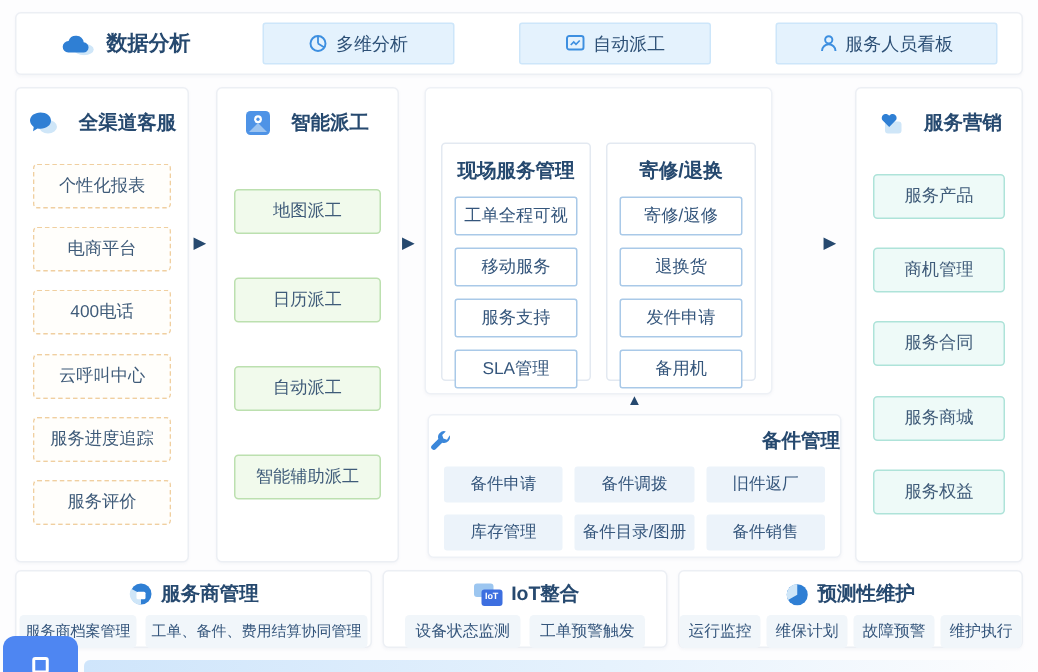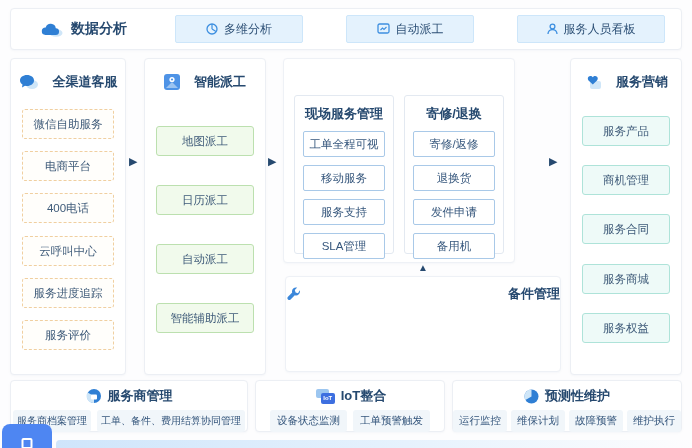--- a/index.html
+++ b/index.html
@@ -143,21 +143,21 @@
     <div class="col-header">
       <span class="ic">
         <svg width="20" height="16" viewBox="0 0 20 16">
             <ellipse cx="13" cy="10.5" rx="6" ry="4.5" fill="#cfe6f8"></ellipse>
             <path d="M8 1C4 1 1 3.4 1 6.4c0 1.7 1 3.2 2.5 4.2L3 13.5l3-1.8c.6.1 1.3.2 2 .2 3.9 0 7-2.4 7-5.5S11.9 1 8 1z" fill="#2f7fd4"></path>
           </svg>
       </span>
       <span>全渠道客服</span>
     </div>
     <div class="col-items">
-        <div class="item-dashed">微信自助服务</div>
+        <div class="item-dashed">个性化报表</div>
         <div class="item-dashed">电商平台</div>
         <div class="item-dashed">400电话</div>
         <div class="item-dashed">云呼叫中心</div>
         <div class="item-dashed">服务进度追踪</div>
         <div class="item-dashed">服务评价</div>
       </div>
   </div>
 
   <span class="arrow-right ar1">▶</span>
 
@@ -209,20 +209,28 @@
 
     <div class="spare-card">
       <div class="spare-header">
         <span class="ic">
           <svg width="15" height="15" viewBox="0 0 15 15">
               <path d="M13.8 3.2a4 4 0 0 1-5 5L4.6 12.4a1.8 1.8 0 0 1-2.6-2.6L6.2 5.6a4 4 0 0 1 5-5L8.8 3l.8 2.4 2.4.8z" fill="#3b87da"></path>
             </svg>
         </span>
         <span>备件管理</span>
       </div>
+      <div class="spare-grid">
+          <div class="item-flat">备件申请</div>
+          <div class="item-flat">备件调拨</div>
+          <div class="item-flat">旧件返厂</div>
+          <div class="item-flat">库存管理</div>
+          <div class="item-flat">备件目录/图册</div>
+          <div class="item-flat">备件销售</div>
+        </div>
     </div>
   </div>
 
   <span class="arrow-right ar3">▶</span>
 
   <div class="card vcol col4">
     <div class="col-header">
       <span class="ic">
         <svg width="18" height="15" viewBox="0 0 18 15">
             <rect x="6" y="6" width="11" height="8" rx="2" fill="#cfe6f8"></rect>

